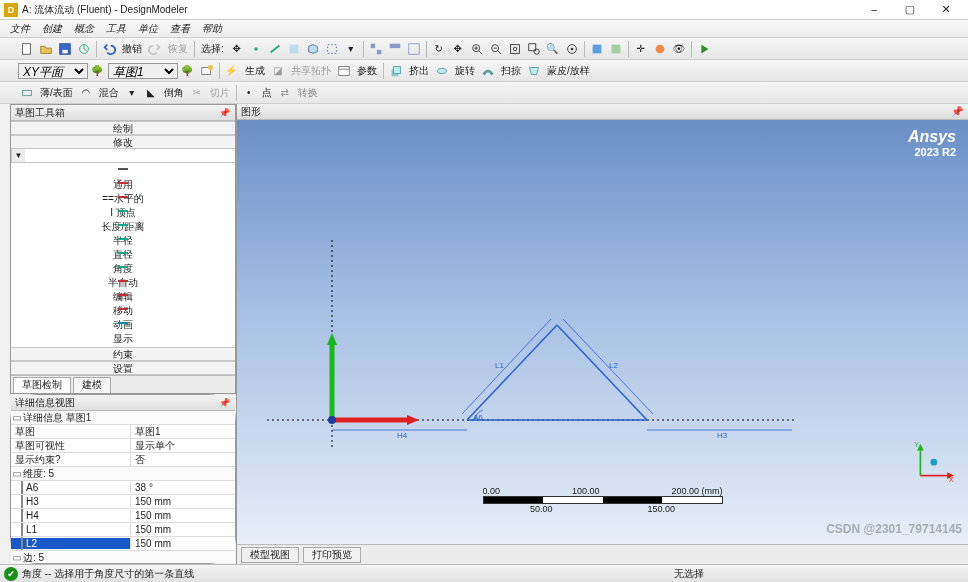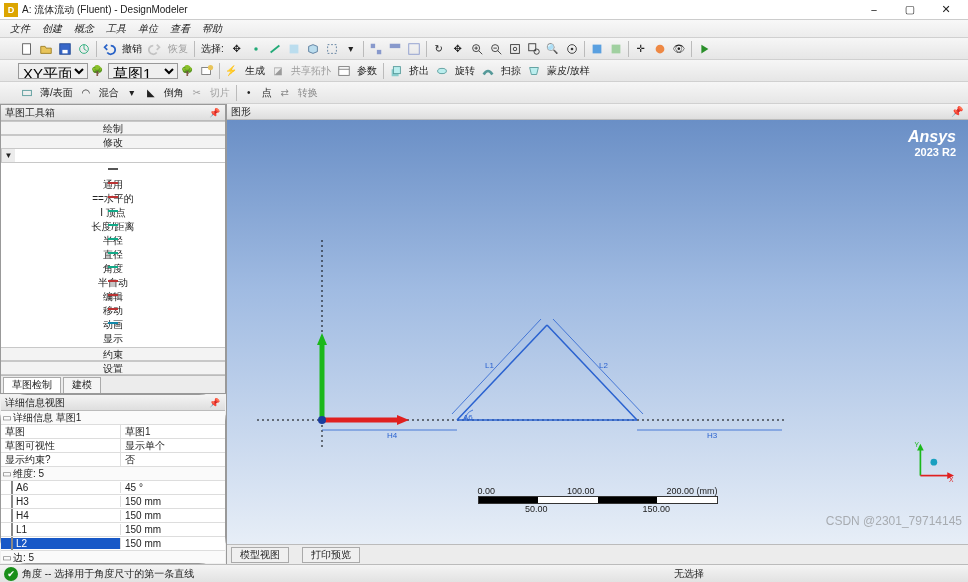--- a/index.html
+++ b/index.html
@@ -8,22 +8,22 @@
 .titlebar .icon { width: 14px; height: 14px; background: #dca500; margin-right: 4px; display: flex; align-items: center; justify-content: center; color: #fff; font-weight: bold; font-size: 9px; }
 .titlebar .spacer { flex: 1; }
 .titlebar .winbtn { width: 36px; height: 20px; display: flex; align-items: center; justify-content: center; cursor: pointer; font-size: 11px; }
 .menubar { height: 18px; background: linear-gradient(#f8f8f8,#ececec); display: flex; align-items: center; padding: 0 4px; border-bottom: 1px solid #d0d0d0; }
 .menubar span { padding: 0 6px; cursor: default; font-style: italic; }
 .toolbar { height: 22px; background: linear-gradient(#f6f6f6,#e6e6e6); display: flex; align-items: center; padding: 0 18px; border-bottom: 1px solid #d0d0d0; gap: 1px; }
 .toolbar .tbtn { min-width: 18px; height: 18px; display: flex; align-items: center; justify-content: center; cursor: pointer; padding: 0 2px; font-size: 10px; }
 .toolbar .tbtn svg { width: 14px; height: 14px; }
 .toolbar .sep { width: 1px; height: 16px; background: #bbb; margin: 0 2px; }
 .toolbar .tlbl { padding: 0 3px; font-size: 10px; }
-.toolbar select { height: 16px; font-size: 15px; border: 1px solid #999; }
-.main { flex: 1; display: flex; min-height: 0; }
+.toolbar select { height: 16px; font-size: 12px; border: 1px solid #999; font-style: italic; }
+.main { flex: 1; display: flex; min-height: 0; margin-left: 10px; }
 .leftcol { width: 227px; display: flex; flex-direction: column; border-right: 1px solid #999; }
 .panel { border: 1px solid #999; background: #fff; margin: 0; display: flex; flex-direction: column; }
 .panel-title { height: 16px; background: linear-gradient(#f4f4f4,#dedede); padding: 0 4px; display: flex; align-items: center; font-size: 10px; border-bottom: 1px solid #bbb; }
 .panel-title .pin { margin-left: auto; font-size: 9px; }
 .section-hdr { height: 14px; text-align: center; font-size: 10px; background: #f3f3f3; border: 1px solid #c8c8c8; border-left: none; border-right: none; }
 .section-hdr.last { border-bottom: 1px solid #c8c8c8; }
 .dropdown-widget { height: 14px; display: flex; border-bottom: 1px solid #c8c8c8; }
 .dropdown-widget .txt { flex: 1; text-align: center; font-size: 10px; background: #efefef; }
 .dropdown-widget .arrow { width: 14px; background: #ececec; border-left: 1px solid #c8c8c8; text-align: center; font-size: 8px; line-height: 14px; }
 .tool-list { flex: 1; overflow: auto; background: #fff; }
@@ -47,26 +47,26 @@
 .brand { position: absolute; top: 8px; right: 12px; color: #fff; text-align: right; }
 .brand .alogo { font-size: 16px; font-weight: bold; font-style: italic; }
 .brand .ver { font-size: 11px; font-weight: bold; }
 .triad { position: absolute; right: 14px; bottom: 60px; width: 42px; height: 42px; }
 .scale { position: absolute; bottom: 30px; left: 50%; transform: translateX(-50%); width: 240px; text-align: center; font-size: 9px; }
 .scale .bar { display: flex; height: 8px; border: 1px solid #333; }
 .scale .bar div { flex: 1; }
 .scale .bar div:nth-child(odd){ background:#000; }
 .scale .bar div:nth-child(even){ background:#fff; }
 .scale .ticks { display:flex; justify-content: space-between; align-items: flex-end; }
-.btm-tabs { height: 20px; background: #ececec; border-top: 1px solid #bbb; display: flex; align-items: center; padding: 0 4px; gap: 13px; }
+.btm-tabs { height: 20px; background: #ececec; border-top: 1px solid #bbb; display: flex; align-items: center; padding: 0 4px; gap: 4px; }
 .btm-tabs .btab { height: 16px; padding: 0 8px; font-size: 10px; background: #f0f0f0; border: 1px solid #aaa; cursor: pointer; display:flex; align-items:center; }
 .statusbar { height: 18px; background: linear-gradient(#f4f4f4,#e2e2e2); border-top: 1px solid #bbb; display: flex; align-items: center; padding: 0 4px; font-size: 10px; }
 .statusbar .sicon { width: 14px; height: 14px; border-radius: 50%; background: #1a8f1a; color: #fff; display: flex; align-items: center; justify-content: center; font-size: 9px; margin-right: 4px; }
 .statusbar .spacer { flex: 1; }
-.watermark { position: absolute; right: 6px; bottom: 16px; font-size: 12px; color: rgba(120,120,120,.55); font-family: Arial; pointer-events: none; }
+.watermark { position: absolute; right: 6px; bottom: 8px; font-size: 12px; color: rgba(120,120,120,.55); font-family: Arial; pointer-events: none; font-weight: bold; }
 svg { display:block; }
 </style>
 </head>
 <body>
 
 <div class="titlebar">
   <span class="icon">D</span>
   <span>A: 流体流动 (Fluent) - DesignModeler</span>
   <span class="spacer"></span>
   <div class="winbtn">−</div>
@@ -445,21 +445,21 @@
           <div class="drow">
             <div class="dk"><span>显示约束?</span></div>
             <div class="dv">否</div>
           </div>
           <div class="drow grouphdr">
             <span class="exp">▭</span>
             <div>维度: 5</div>
           </div>
           <div class="drow">
             <div class="dk"><span class="cbox"></span><span>A6</span></div>
-            <div class="dv">45 °</div>
+            <div class="dv">38 °</div>
           </div>
           <div class="drow">
             <div class="dk"><span class="cbox"></span><span>H3</span></div>
             <div class="dv">150 mm</div>
           </div>
           <div class="drow">
             <div class="dk"><span class="cbox"></span><span>H4</span></div>
             <div class="dv">150 mm</div>
           </div>
           <div class="drow">

